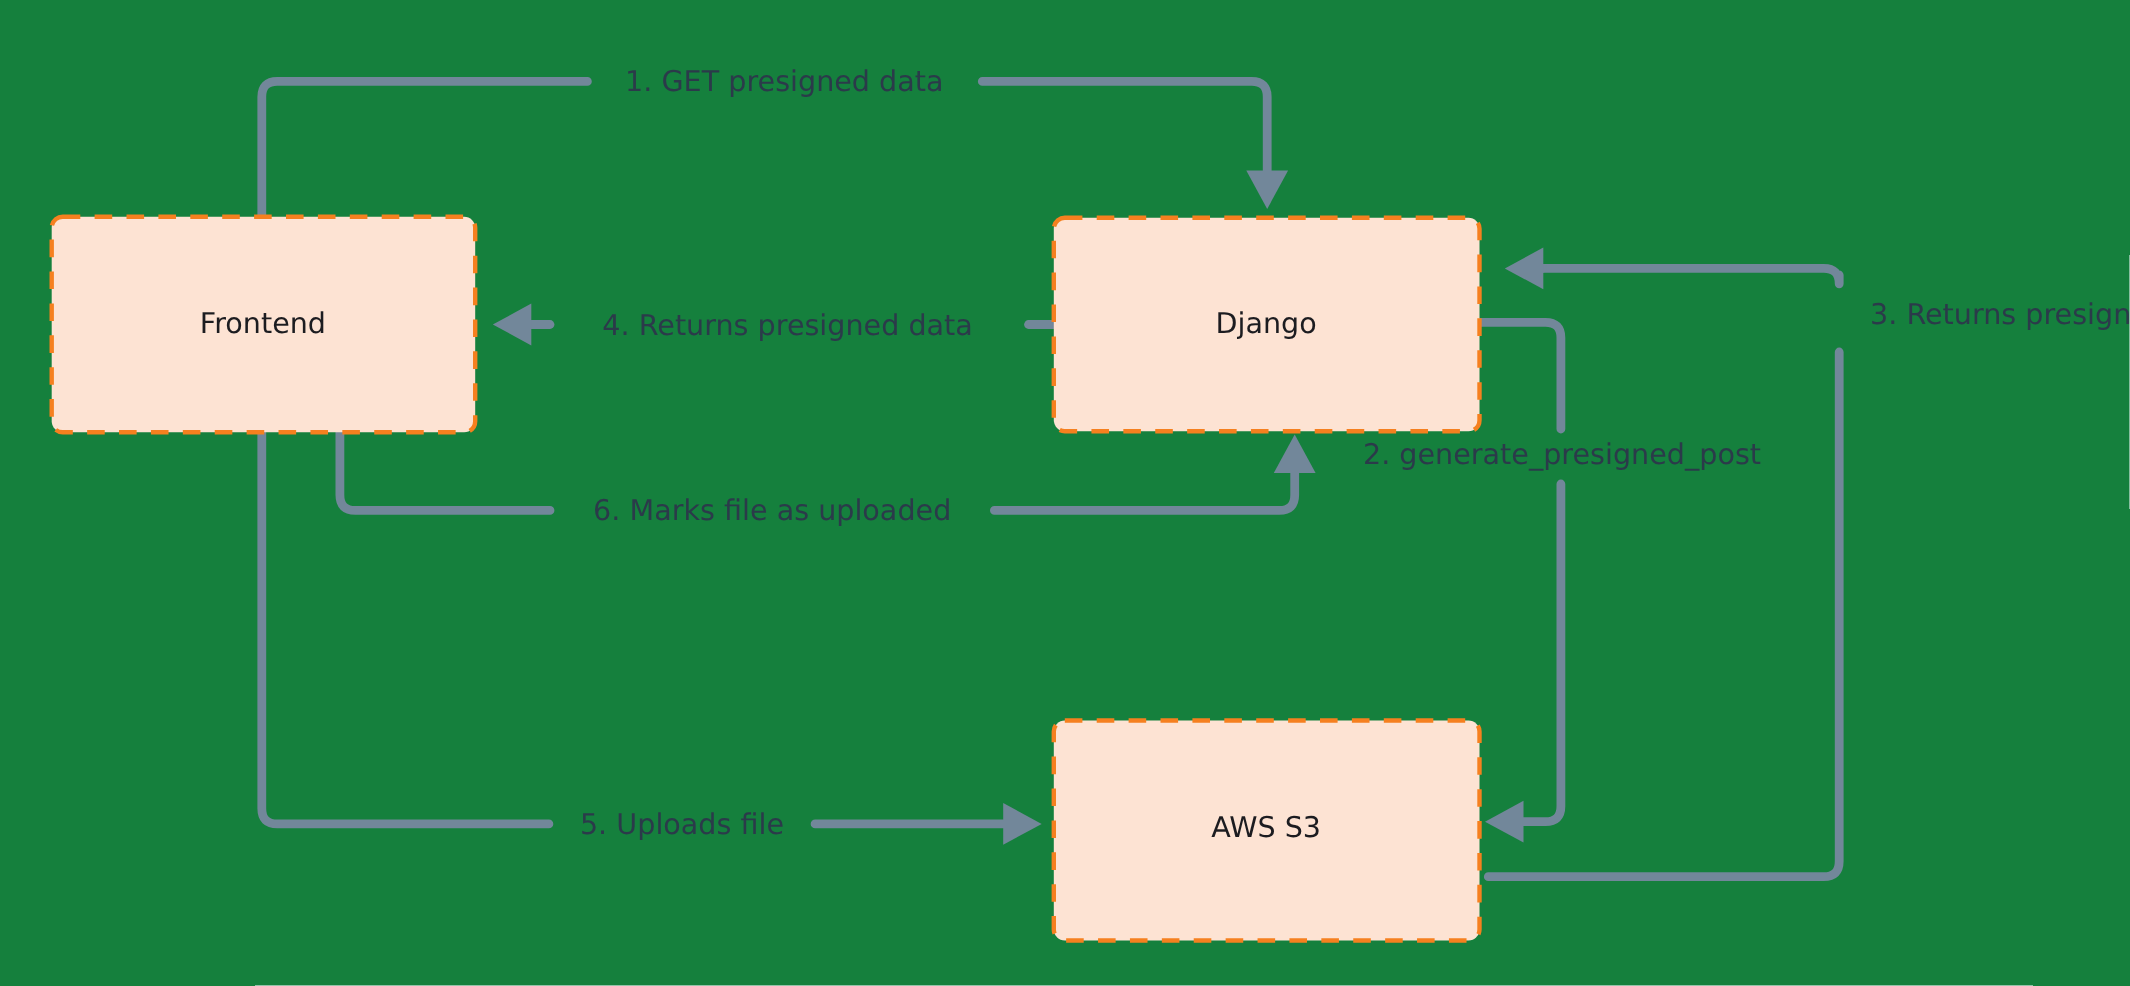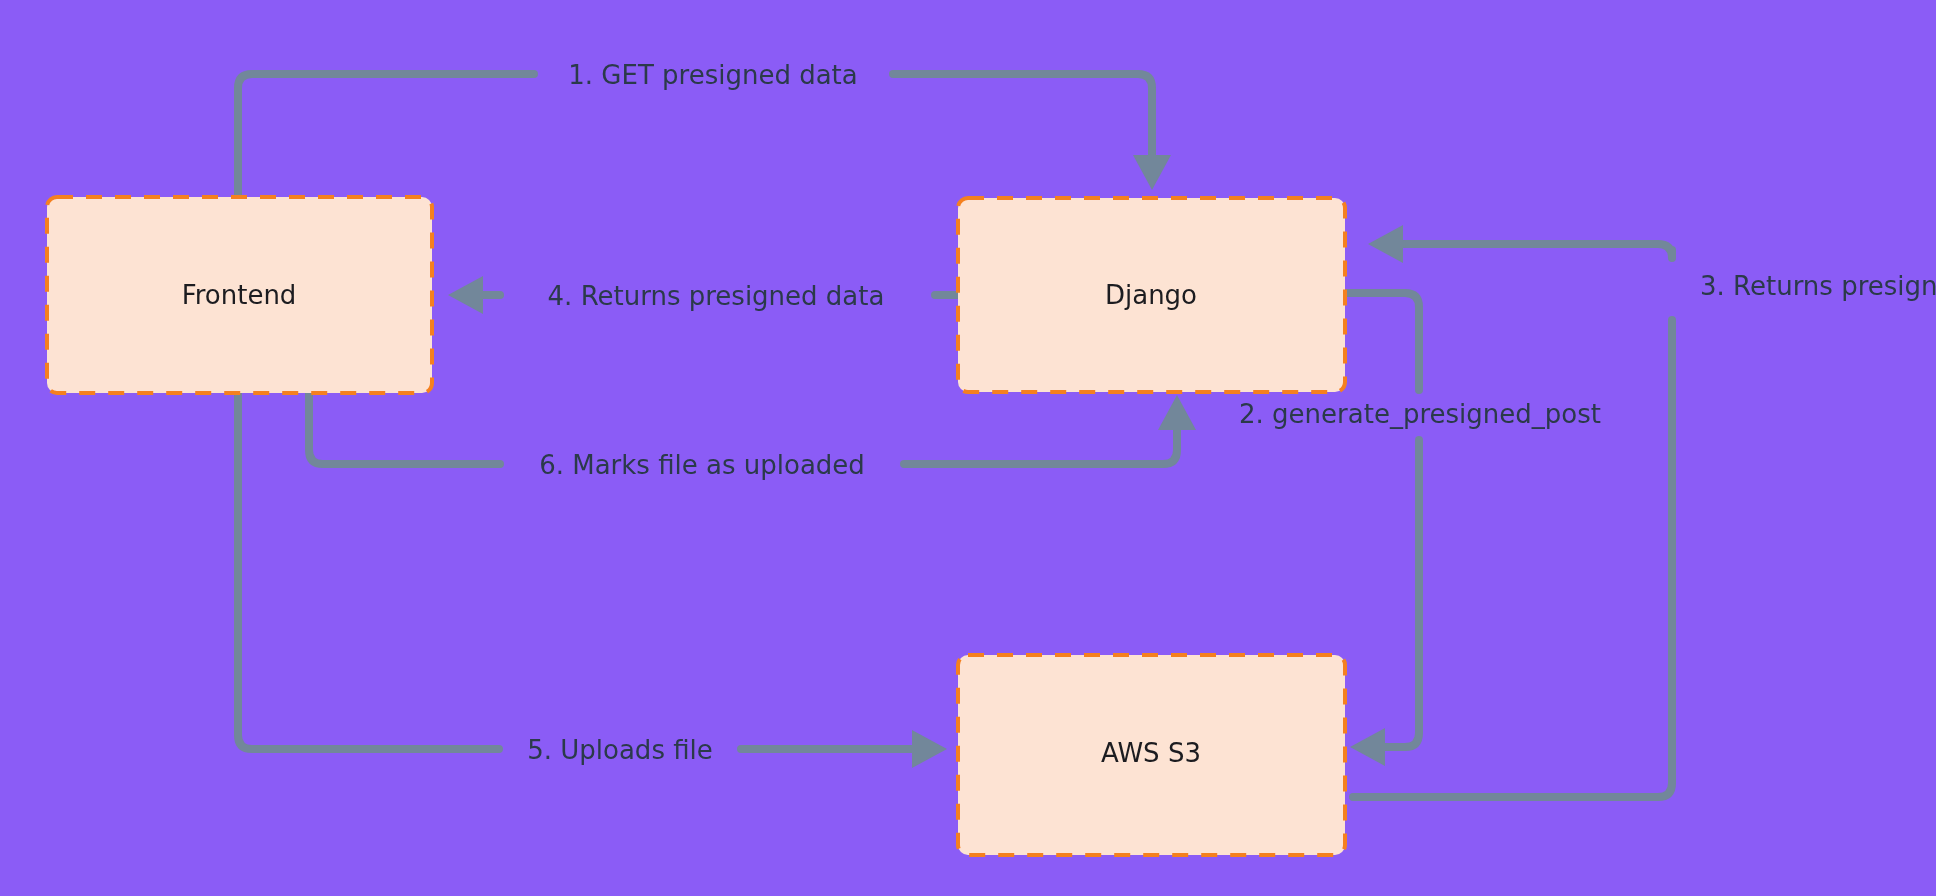--- a/index.html
+++ b/index.html
@@ -11,21 +11,21 @@
   body {
     width: 1936px;
     height: 896px;
     overflow: hidden;
     font-family: "DejaVu Sans", "Liberation Sans", sans-serif;
   }
   #diagram-root {
     position: relative;
     width: 1936px;
     height: 896px;
-    background: #8b5cf6;
+    background: #15803d;
   }
   svg.diagram {
     display: block;
     width: 1936px;
     height: 896px;
   }
   .node-box {
     fill: #fde3d3;
     stroke: #f5801f;
     stroke-width: 4;

